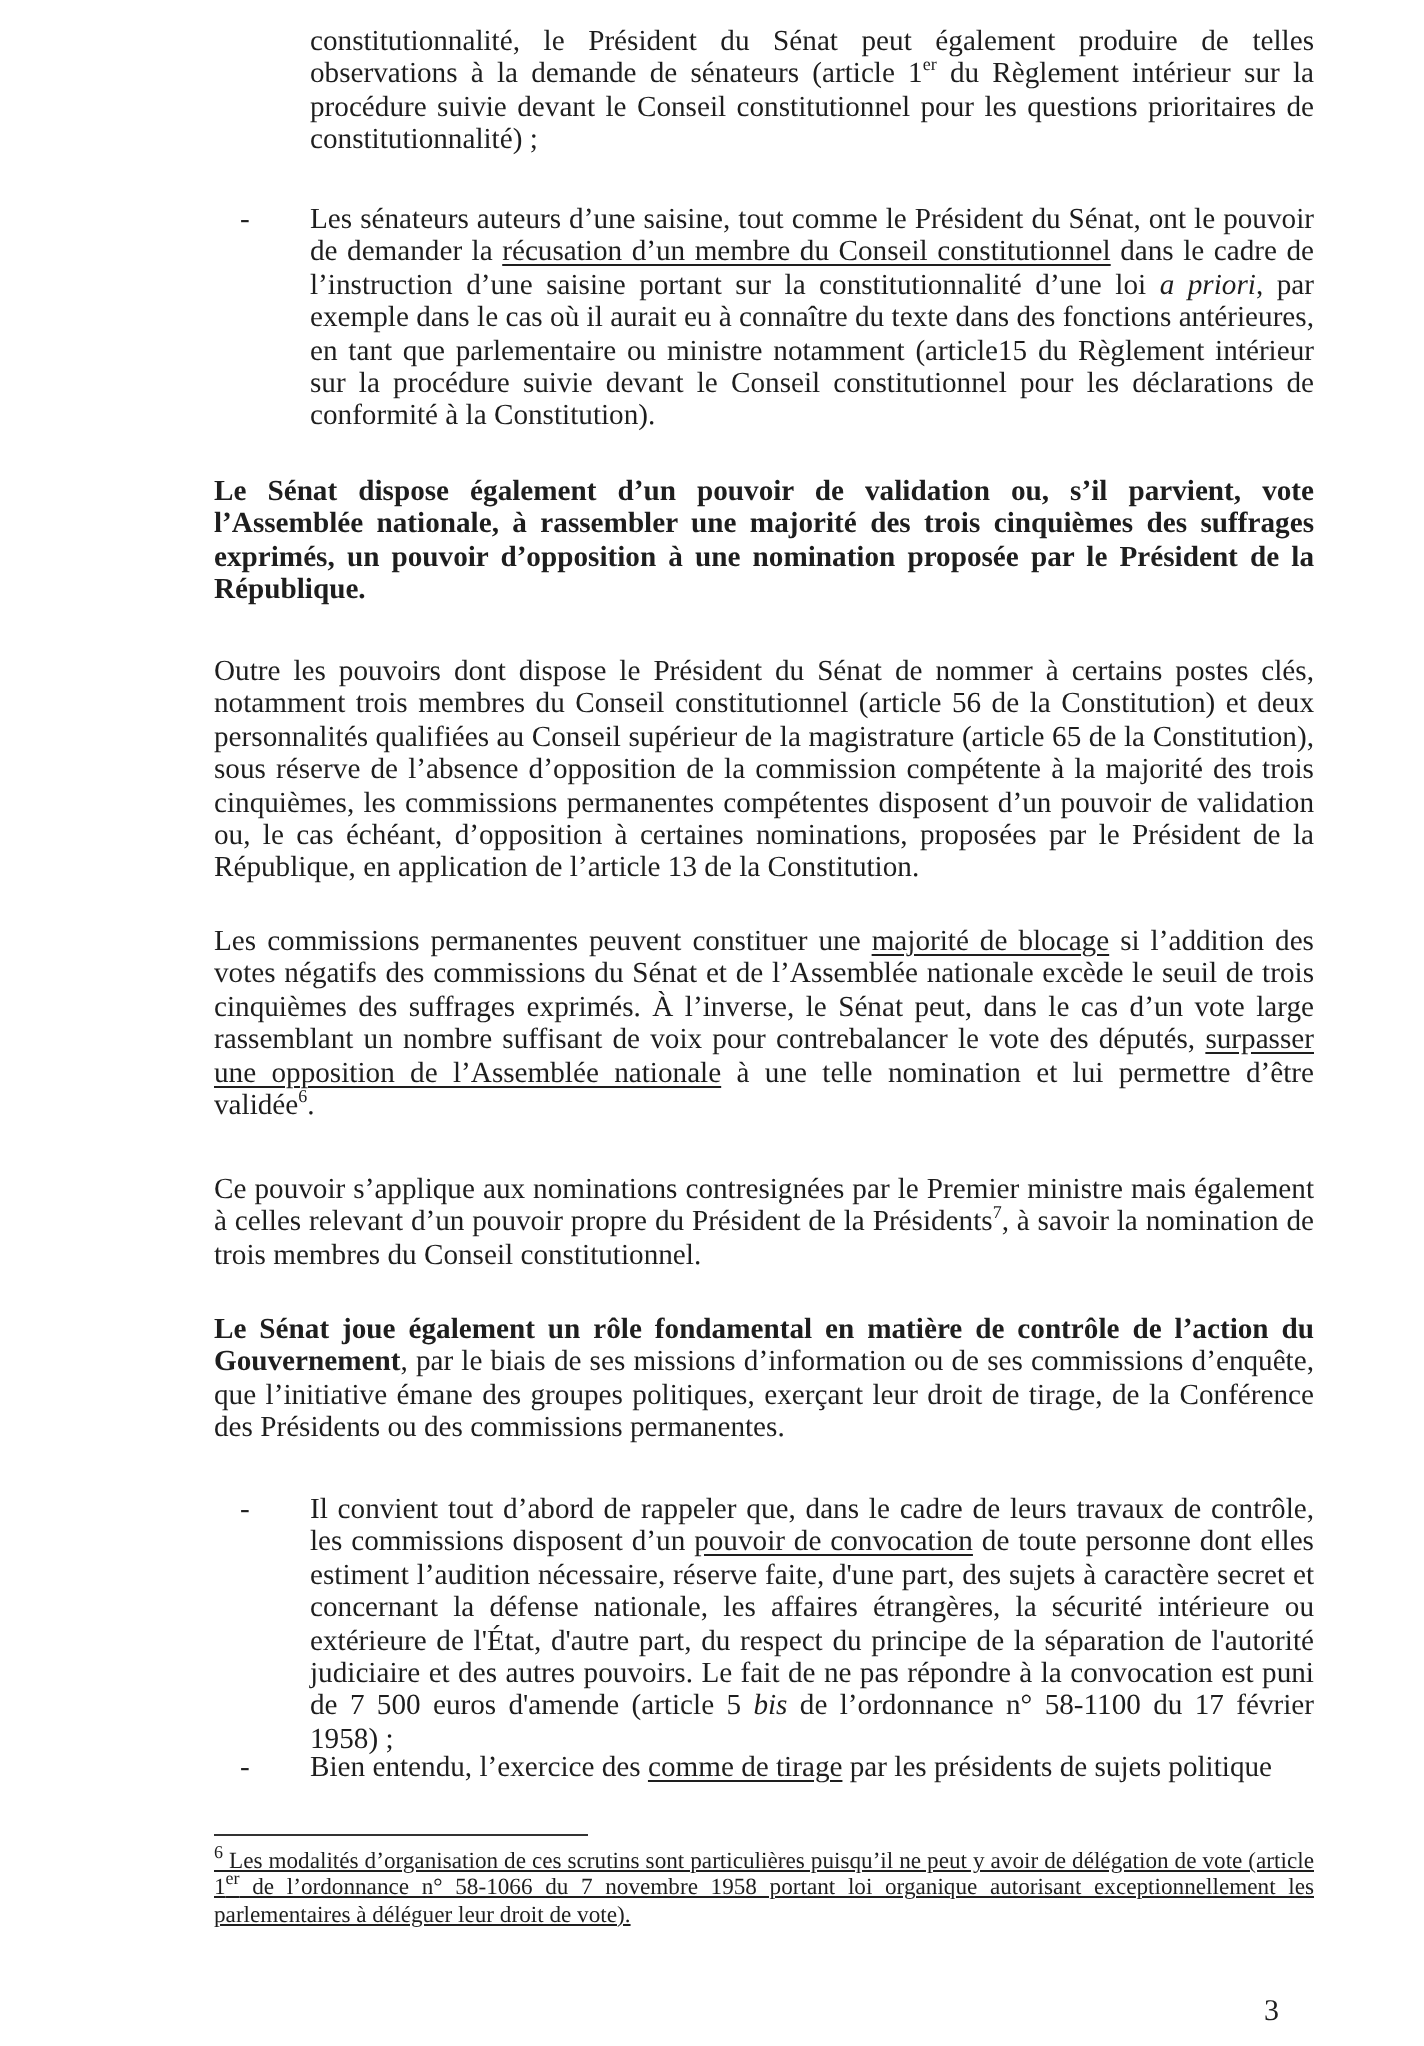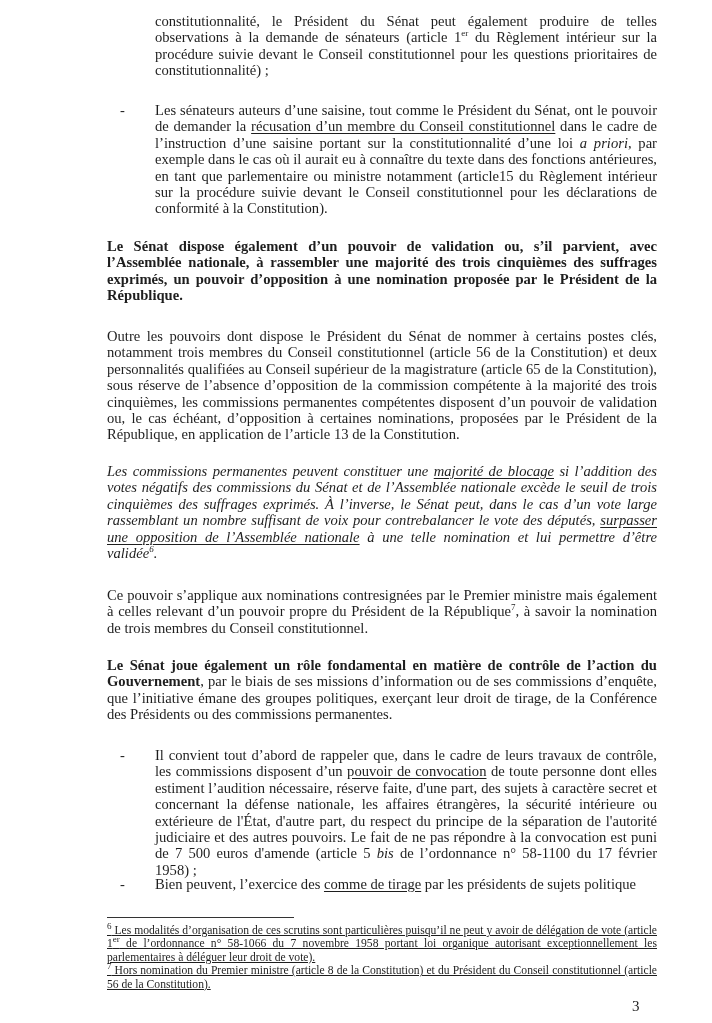--- a/index.html
+++ b/index.html
@@ -29,51 +29,48 @@
 
   <div class="block bullet-block" style="top:13px;">
     <span>constitutionnalité, le Président du Sénat peut également produire de telles observations à la demande de sénateurs (article 1</span><sup>er</sup><span> du Règlement intérieur sur la procédure suivie devant le Conseil constitutionnel pour les questions prioritaires de constitutionnalité) ;</span>
   </div>
 
   <div class="block bullet-block" style="top:102px;">
     <span class="dash">-</span>
     <span>Les sénateurs auteurs d’une saisine, tout comme le Président du Sénat, ont le pouvoir de demander la </span><u>récusation d’un membre du Conseil constitutionnel</u><span> dans le cadre de l’instruction d’une saisine portant sur la constitutionnalité d’une loi </span><i>a priori</i><span>, par exemple dans le cas où il aurait eu à connaître du texte dans des fonctions antérieures, en tant que parlementaire ou ministre notamment (article15 du Règlement intérieur sur la procédure suivie devant le Conseil constitutionnel pour les déclarations de conformité à la Constitution).</span>
   </div>
 
-  <div class="block full-block bold" style="top:238px;">Le Sénat dispose également d’un pouvoir de validation ou, s’il parvient, avec l’Assemblée nationale, à rassembler une majorité des trois cinquièmes des suffrages exprimés, un pouvoir d’opposition à une nomination proposée par le Président de la République.</div>
+  <div class="block full-block bold" style="top:238px;">Le Sénat dispose également d’un pouvoir de validation ou, s’il parvient, vote l’Assemblée nationale, à rassembler une majorité des trois cinquièmes des suffrages exprimés, un pouvoir d’opposition à une nomination proposée par le Président de la République.</div>
 
   <div class="block full-block" style="top:328px;">Outre les pouvoirs dont dispose le Président du Sénat de nommer à certains postes clés, notamment trois membres du Conseil constitutionnel (article 56 de la Constitution) et deux personnalités qualifiées au Conseil supérieur de la magistrature (article 65 de la Constitution), sous réserve de l’absence d’opposition de la commission compétente à la majorité des trois cinquièmes, les commissions permanentes compétentes disposent d’un pouvoir de validation ou, le cas échéant, d’opposition à certaines nominations, proposées par le Président de la République, en application de l’article 13 de la Constitution.</div>
 
-  <div class="block full-block" style="top:463px;font-style:italic;">
+  <div class="block full-block" style="top:463px;">
     <span>Les commissions permanentes peuvent constituer une </span><u>majorité de blocage</u><span> si l’addition des votes négatifs des commissions du Sénat et de l’Assemblée nationale excède le seuil de trois cinquièmes des suffrages exprimés. À l’inverse, le Sénat peut, dans le cas d’un vote large rassemblant un nombre suffisant de voix pour contrebalancer le vote des députés, </span><u>surpasser une opposition de l’Assemblée nationale</u><span> à une telle nomination et lui permettre d’être validée</span><sup>6</sup><span>.</span>
   </div>
 
   <div class="block full-block" style="top:587px;">
-    <span>Ce pouvoir s’applique aux nominations contresignées par le Premier ministre mais également à celles relevant d’un pouvoir propre du Président de la République</span><sup>7</sup><span>, à savoir la nomination de trois membres du Conseil constitutionnel.</span>
+    <span>Ce pouvoir s’applique aux nominations contresignées par le Premier ministre mais également à celles relevant d’un pouvoir propre du Président de la Présidents</span><sup>7</sup><span>, à savoir la nomination de trois membres du Conseil constitutionnel.</span>
   </div>
 
   <div class="block full-block" style="top:657px;">
     <b>Le Sénat joue également un rôle fondamental en matière de contrôle de l’action du Gouvernement</b><span>, par le biais de ses missions d’information ou de ses commissions d’enquête, que l’initiative émane des groupes politiques, exerçant leur droit de tirage, de la Conférence des Présidents ou des commissions permanentes.</span>
   </div>
 
   <div class="block bullet-block" style="top:747px;">
     <span class="dash">-</span>
     <span>Il convient tout d’abord de rappeler que, dans le cadre de leurs travaux de contrôle, les commissions disposent d’un </span><u>pouvoir de convocation</u><span> de toute personne dont elles estiment l’audition nécessaire, réserve faite, d'une part, des sujets à caractère secret et concernant la défense nationale, les affaires étrangères, la sécurité intérieure ou extérieure de l'État, d'autre part, du respect du principe de la séparation de l'autorité judiciaire et des autres pouvoirs. Le fait de ne pas répondre à la convocation est puni de 7 500 euros d'amende (article 5 </span><i>bis</i><span> de l’ordonnance n° 58-1100 du 17 février 1958) ;</span>
   </div>
 
   <div class="block bullet-block" style="top:876px;">
     <span class="dash">-</span>
-    <span>Bien peuvent, l’exercice des </span><u>comme de tirage</u><span> par les présidents de sujets politique</span>
+    <span>Bien entendu, l’exercice des </span><u>comme de tirage</u><span> par les présidents de sujets politique</span>
   </div>
 
   <div class="fn-rule"></div>
 
   <div class="footnotes">
     <div>
       <sup>6</sup><span> Les modalités d’organisation de ces scrutins sont particulières puisqu’il ne peut y avoir de délégation de vote (article 1</span><sup>er</sup><span> de l’ordonnance n° 58-1066 du 7 novembre 1958 portant loi organique autorisant exceptionnellement les parlementaires à déléguer leur droit de vote).</span>
     </div>
-    <div>
-      <sup>7</sup><span> Hors nomination du Premier ministre (article 8 de la Constitution) et du Président du Conseil constitutionnel (article 56 de la Constitution).</span>
-    </div>
   </div>
 
   <div class="page-number">3</div>
 </div>
 
 </body></html>

